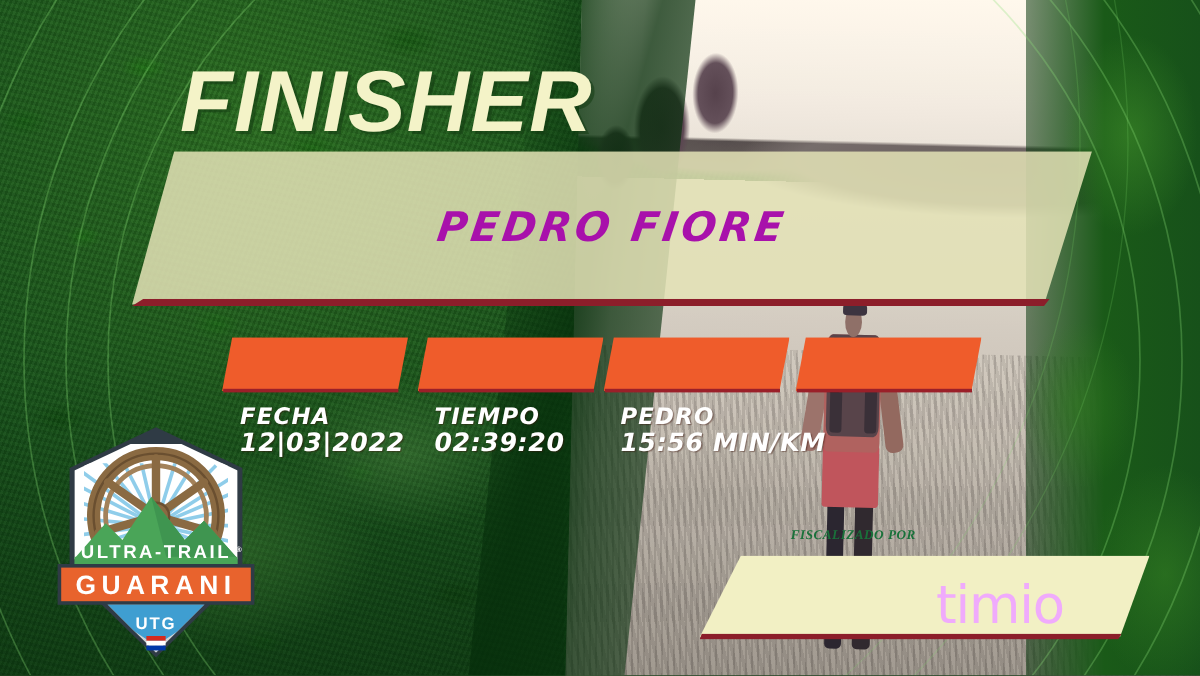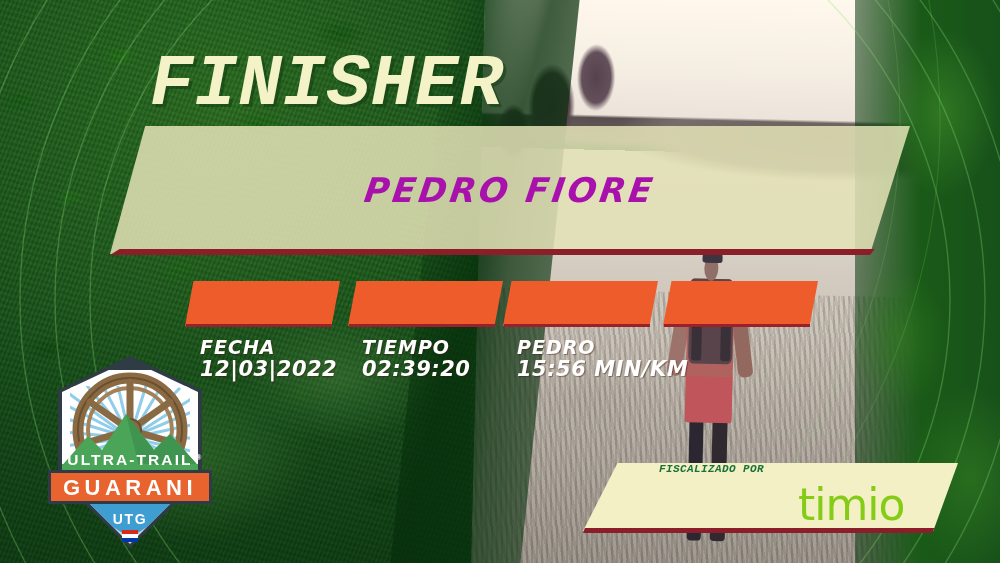--- a/index.html
+++ b/index.html
@@ -134,21 +134,21 @@
   
   .arcs{position:absolute;inset:0;pointer-events:none;}
 
   
   .title{
     position:absolute;left:150px;top:44px;
     font-size:72px;font-weight:bold;font-style:italic;
     letter-spacing:1px;
     color:#f4f3c8;
     text-shadow:3px 3px 0 rgba(20,60,18,.55);
-    font-family:Liberation Mono, monospace;
+    font-family:Liberation Sans, sans-serif;
   }
 
   
   .name-banner{
     position:absolute;left:110px;top:126px;width:800px;height:128px;
     background:#e3e2b6;
     opacity:.86;
     clip-path:polygon(4.4% 0%, 100% 0%, 95% 100%, 0% 100%);
   }
   .name-banner-edge{
@@ -201,37 +201,36 @@
     position:absolute;left:583px;top:463px;width:375px;height:68px;
     background:#f2f0c4;
     clip-path:polygon(9.2% 0%, 100% 0%, 93.4% 100%, 0% 100%);
   }
   .sponsor-edge{
     position:absolute;left:583px;top:528px;width:375px;height:5px;
     background:#8c1e2a;
     clip-path:polygon(0.5% 0%, 93.8% 0%, 93.0% 100%, 0% 100%);
   }
   .fisc-label{
-    position:absolute;left:659px;top:463px;
+    position:absolute;left:659px;top:440px;
     font-size:11px;font-style:italic;font-weight:bold;
     color:#19713a;letter-spacing:.4px;
-    font-family:Liberation Mono, monospace;
+    font-family:Liberation Serif, serif;
   }
   .fpa-wrap{position:absolute;left:658px;top:481px;width:115px;height:40px;}
   .fpa-sub{
     position:absolute;left:0;top:31px;width:118px;
     font-size:5.6px;font-weight:bold;color:#1a7a3c;
     letter-spacing:.1px;text-align:center;
     font-family:"Liberation Sans", sans-serif;
   }
   .timio{
     position:absolute;left:780px;top:479px;
-    font-size:44px;color:#84cc16;letter-spacing:-1px;
+    font-size:44px;color:#f0abfc;letter-spacing:-1px;
     font-family:"DejaVu Sans", sans-serif;
-    margin-left:18px;
   }
 </style>
 </head>
 <body>
 
 <div class="stage">
 
   <div class="bg-base"></div>
   <div class="bg-foliage"></div>
   <div class="bg-noise"></div>

